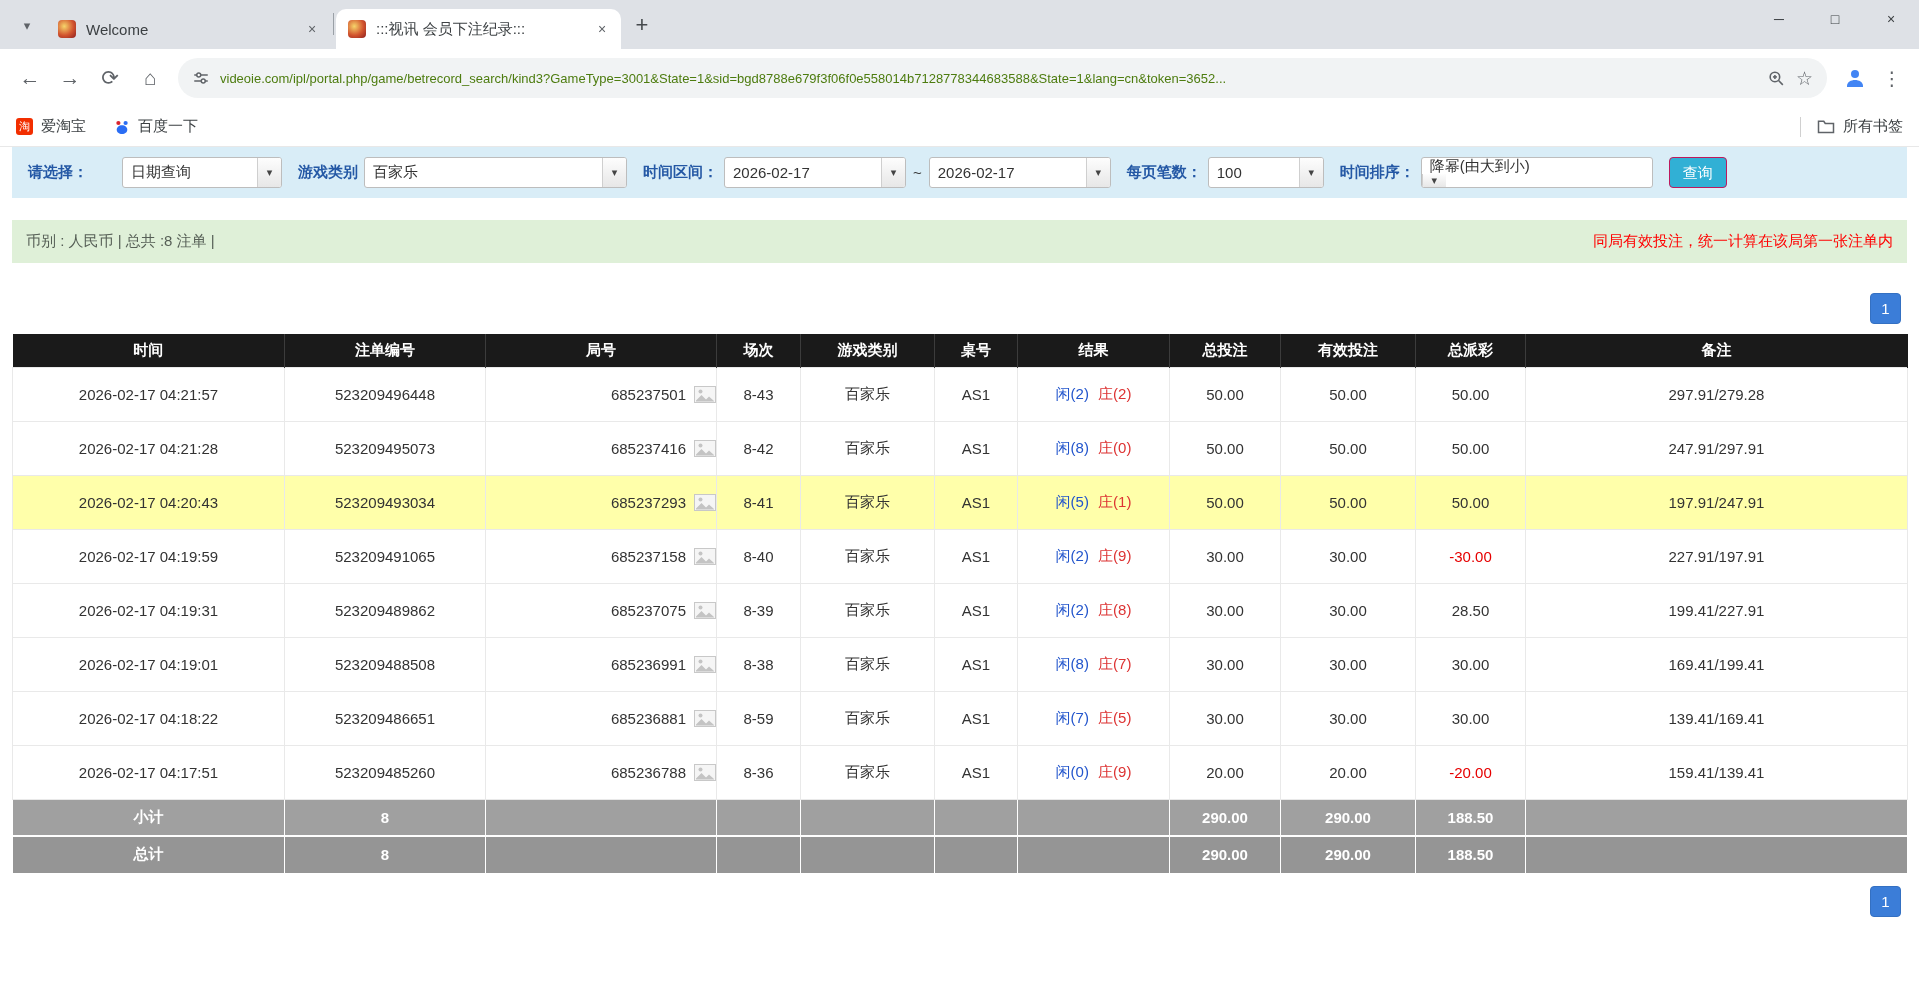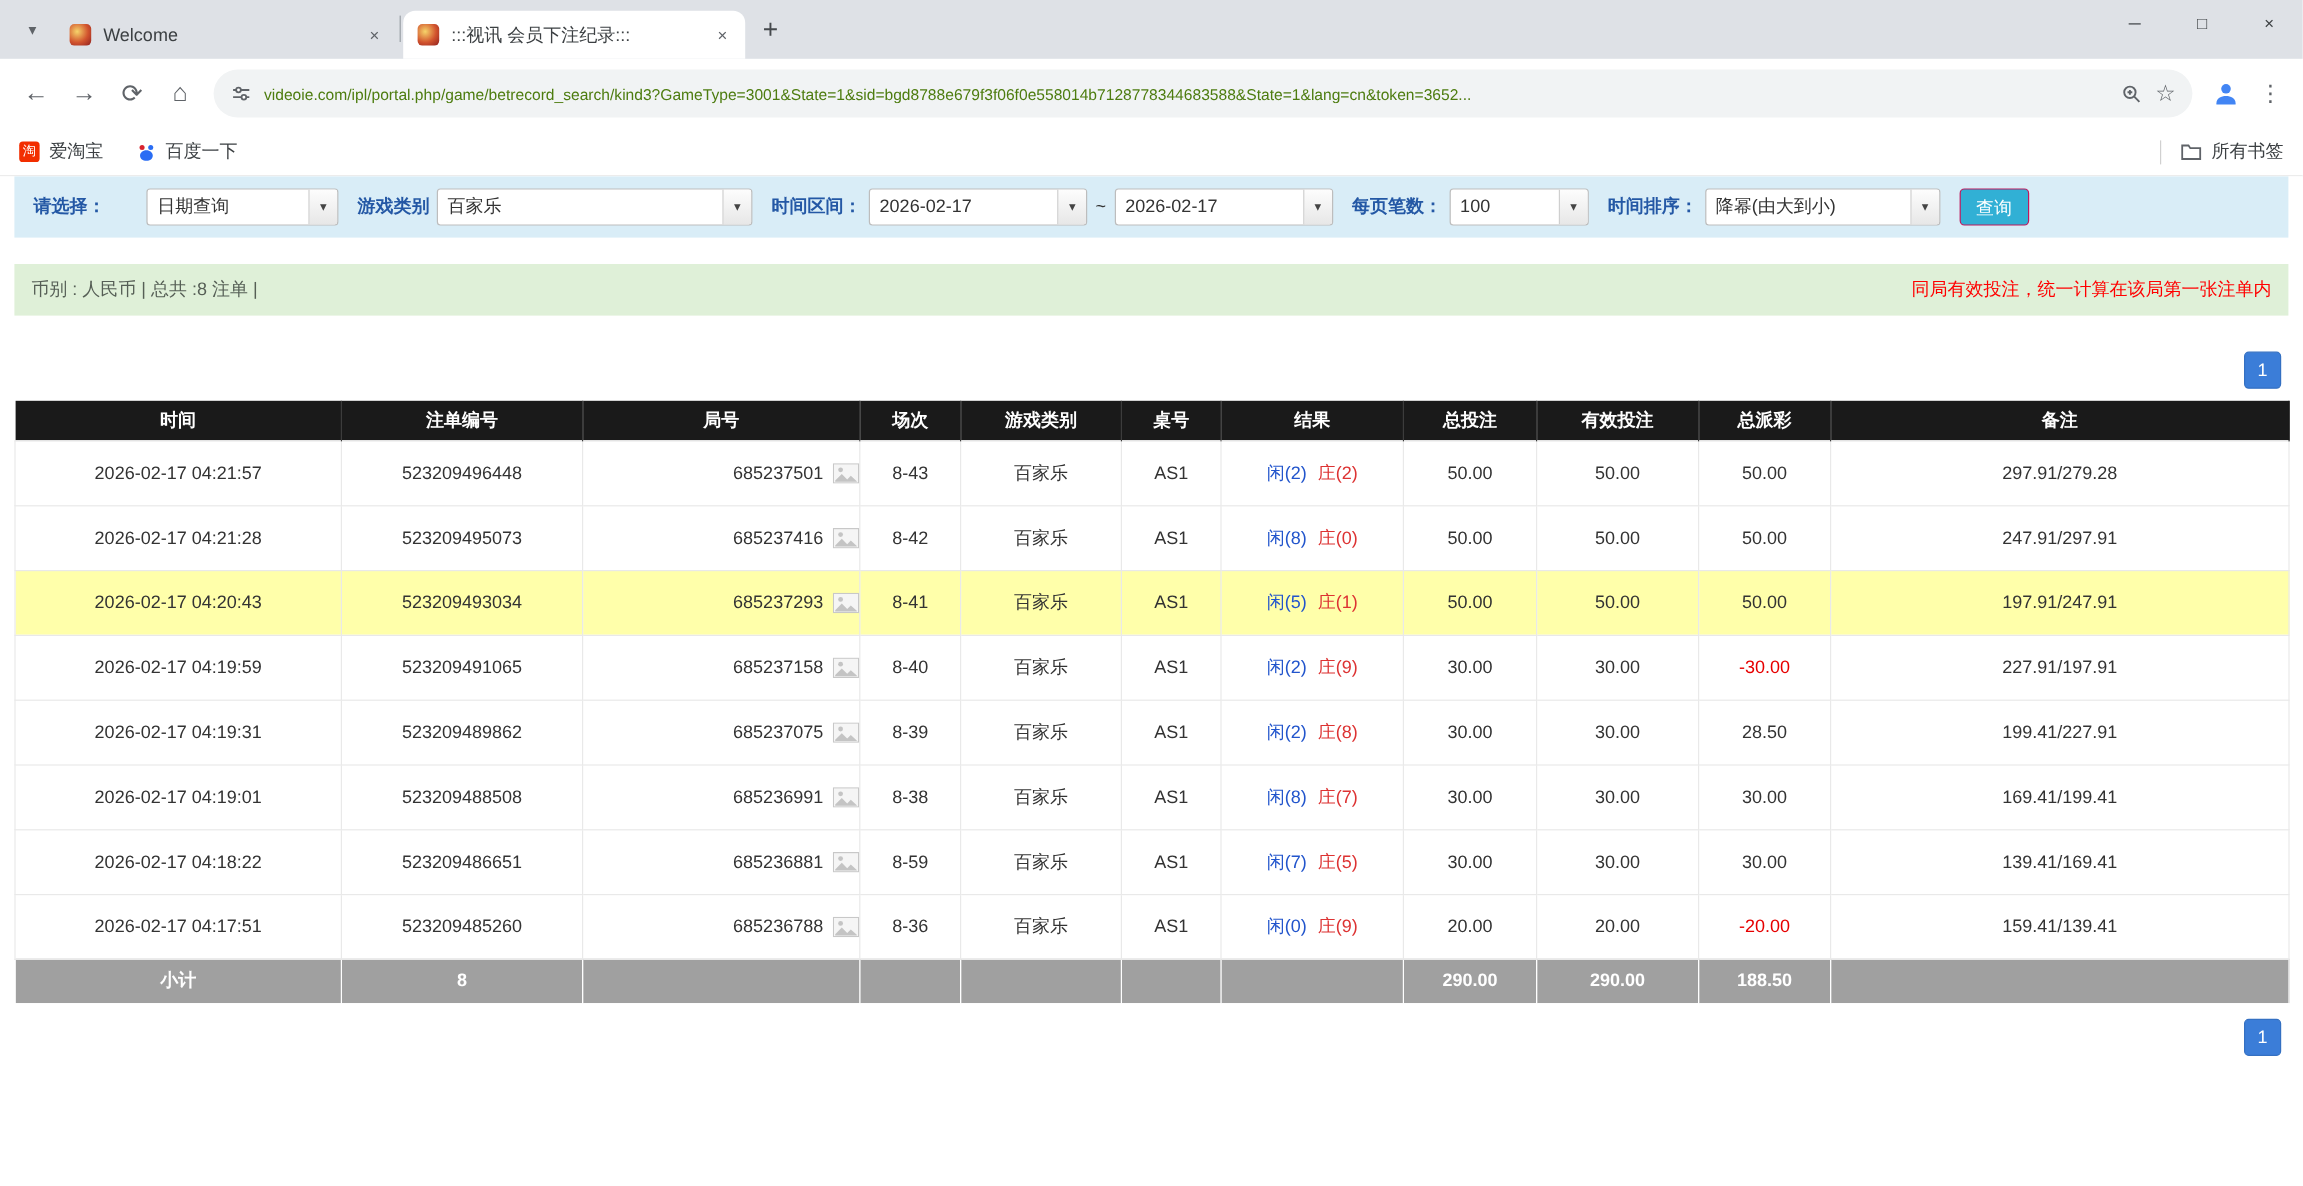--- a/index.html
+++ b/index.html
@@ -41,21 +41,21 @@
   .page { background:#fff; }
   .page-title { font-size:23px; font-weight:700; color:#222; margin:20px 0 16px 12px; }
 
   .filterbar { margin:0 12px; background:var(--filter-bg,#d9edf7); padding:10px 10px; display:flex; align-items:center; }
   .flabel { color:var(--label-blue,#2458a5); font-weight:700; font-size:15px; margin:0 6px 0 16px; white-space:nowrap; }
   .flabel:first-child { margin-left:6px; }
   .tilde { color:#333; margin:0 7px; font-size:15px; }
   .combo { display:inline-flex; align-items:stretch; background:#fff; border:1px solid #bdbdbd; height:31px; border-radius:3px; overflow:hidden; }
   .combo .val { flex:1; display:flex; align-items:center; padding:0 8px; font-size:15px; color:#333; white-space:nowrap; overflow:hidden; }
   .combo .arrow-btn { width:24px; border:none; border-left:1px solid #cfcfcf; background:linear-gradient(#fdfdfd,#e7e7e7); color:#444; font-size:11px; display:flex; align-items:center; justify-content:center; }
-  .w-mode { width:160px;margin-left:28px; } .w-game { width:263px; } .w-date { width:182px; } .w-size { width:116px; } .w-sort { width:196px; }
+  .w-mode { width:160px;margin-left:28px; } .w-game { width:263px; } .w-date { width:182px; } .w-size { width:116px; } .w-sort { width:232px;flex-direction:column; }
   .query-btn { margin-left:16px; background:var(--query-button,#31b0d5); color:#fff; border:1px solid #be185d; border-radius:4px; font-size:15px; padding:6px 13px; height:31px; }
 
   .infobar { margin:22px 12px 0; background:var(--success-bg,#dff0d8); padding:12px 14px; display:flex; justify-content:space-between; align-items:center; font-size:15px; }
   .infobar .info-left { color:#565f56; }
   .infobar .info-right { color:var(--notice-red,#ff0000); }
 
   .pagination { display:flex; justify-content:flex-end; margin:30px 18px 10px; }
   .pagination.bottom { margin-top:12px; }
   .page-btn { min-width:31px; height:31px; background:var(--accent-blue,#3b7dd8); color:#fff; border:1px solid #3470c2; border-radius:4px; font-size:15px; }
 
@@ -463,20 +463,33 @@
         <td></td>
           <td></td>
           <td></td>
         <td></td>
           <td></td>
         <td>290.00</td>
         <td>290.00</td>
         <td>188.50</td>
         <td></td>
       </tr>
+      <tr class="total-row">
+        <td>总计</td>
+        <td>8</td>
+        <td></td>
+          <td></td>
+          <td></td>
+        <td></td>
+          <td></td>
+        <td>290.00</td>
+        <td>290.00</td>
+        <td>188.50</td>
+        <td></td>
+      </tr>
     </tfoot>
   </table>
 
   <div class="pagination bottom">
     <button class="page-btn">1</button>
   </div>
 
 </div>
 
 </body></html>

